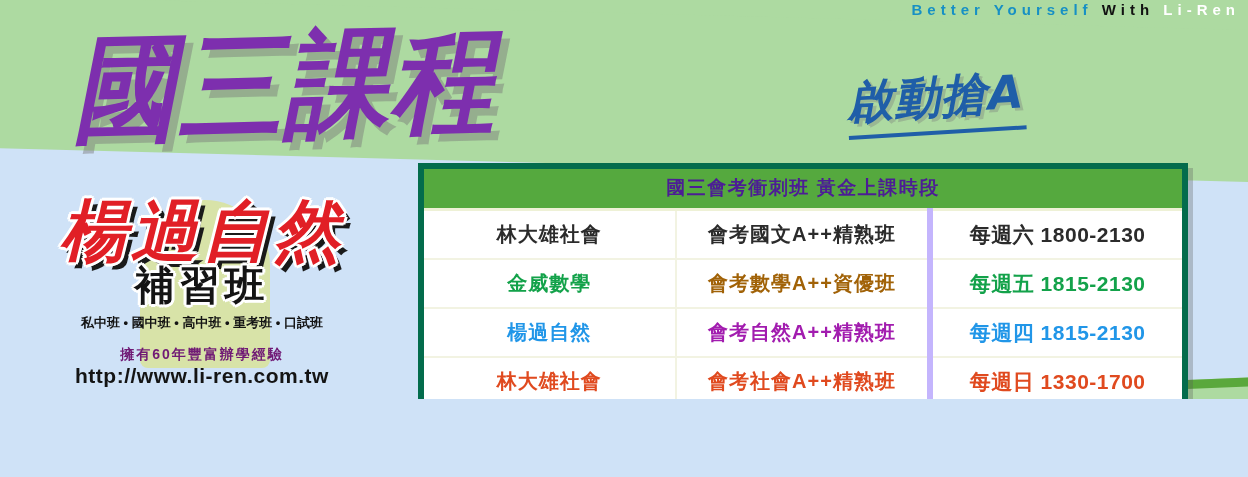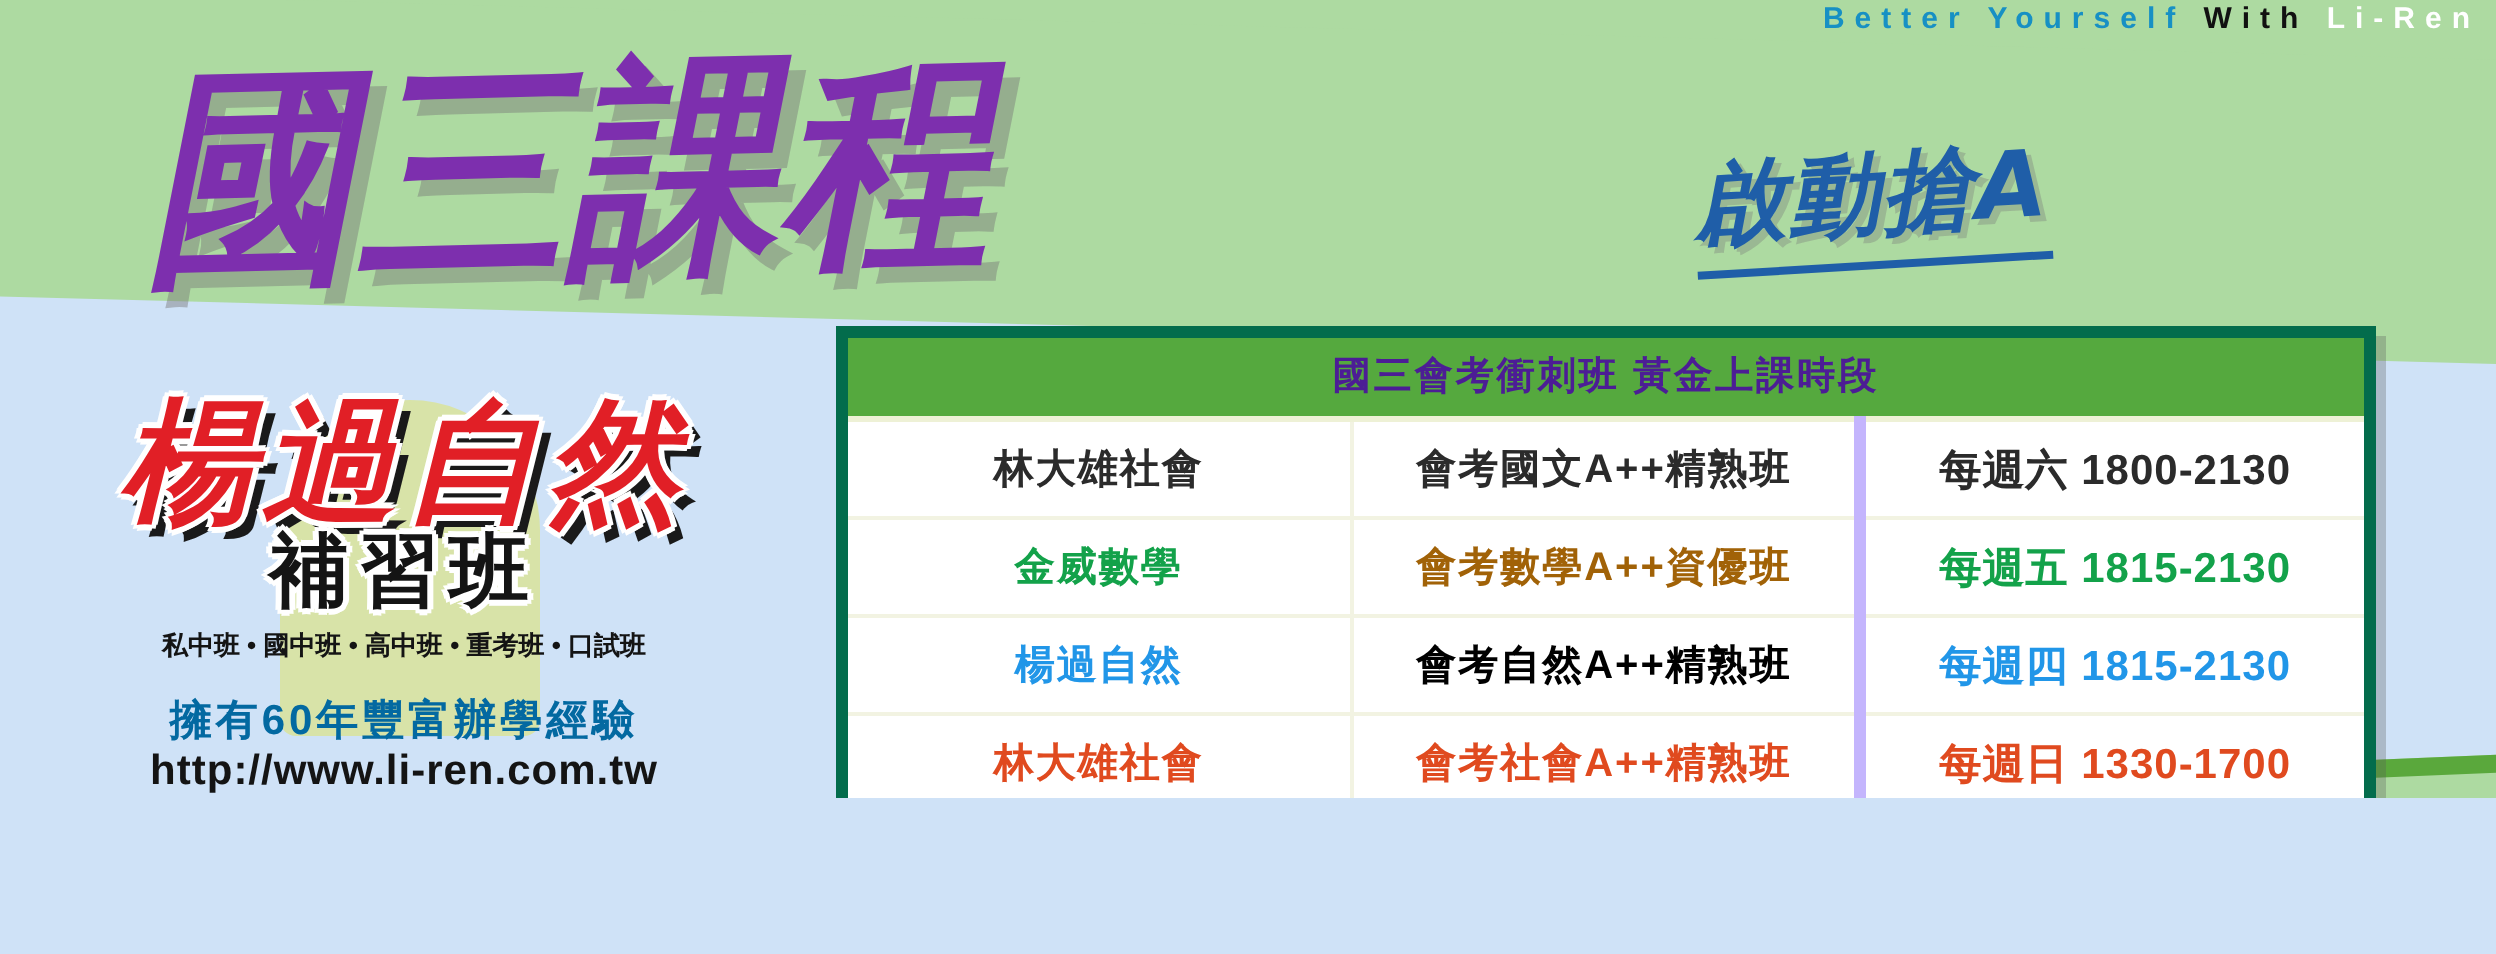--- a/index.html
+++ b/index.html
@@ -93,21 +93,21 @@
     letter-spacing:5px;margin-top:-8px;
     text-shadow:-2px -2px 0 #fff,2px -2px 0 #fff,-2px 2px 0 #fff,2px 2px 0 #fff,
                 0 3px 0 #fff,3px 0 0 #fff,-3px 0 0 #fff,0 -3px 0 #fff;
     white-space:nowrap;
   }
   .logo-classes{
     font-size:13px;font-weight:bold;color:#141414;
     letter-spacing:0px;margin-top:1px;white-space:nowrap;
   }
   .logo-exp{
-    font-size:21px;font-weight:bold;color:#0369a1;
+    font-size:14px;font-weight:bold;color:#701a75;
     letter-spacing:2px;margin-top:14px;white-space:nowrap;
   }
   .logo-url{
     font-family:"Liberation Sans","DejaVu Sans",sans-serif;
     font-size:21px;font-weight:bold;color:#141414;
     letter-spacing:.5px;margin-top:0px;white-space:nowrap;
   }
 
   
   .table-shadow{
@@ -181,21 +181,21 @@
           <td class="col-course" style="color: rgb(43, 43, 43);">會考國文A++精熟班</td>
           <td class="col-time" style="color: rgb(43, 43, 43);">每週六 1800-2130</td>
         </tr>
         <tr>
           <td class="col-teacher" style="color: rgb(19, 162, 74);">金威數學</td>
           <td class="col-course" style="color: #a16207;">會考數學A++資優班</td>
           <td class="col-time" style="color: rgb(19, 162, 74);">每週五 1815-2130</td>
         </tr>
         <tr>
           <td class="col-teacher" style="color: rgb(33, 150, 232);">楊過自然</td>
-          <td class="col-course" style="color: #000000;">會考自然A++精熟班</td>
+          <td class="col-course" style="color: #a21caf;">會考自然A++精熟班</td>
           <td class="col-time" style="color: rgb(33, 150, 232);">每週四 1815-2130</td>
         </tr>
         <tr>
           <td class="col-teacher" style="color: rgb(224, 74, 31);">林大雄社會</td>
           <td class="col-course" style="color: rgb(224, 74, 31);">會考社會A++精熟班</td>
           <td class="col-time" style="color: rgb(224, 74, 31);">每週日 1330-1700</td>
         </tr>
       </tbody>
   </table>
 

